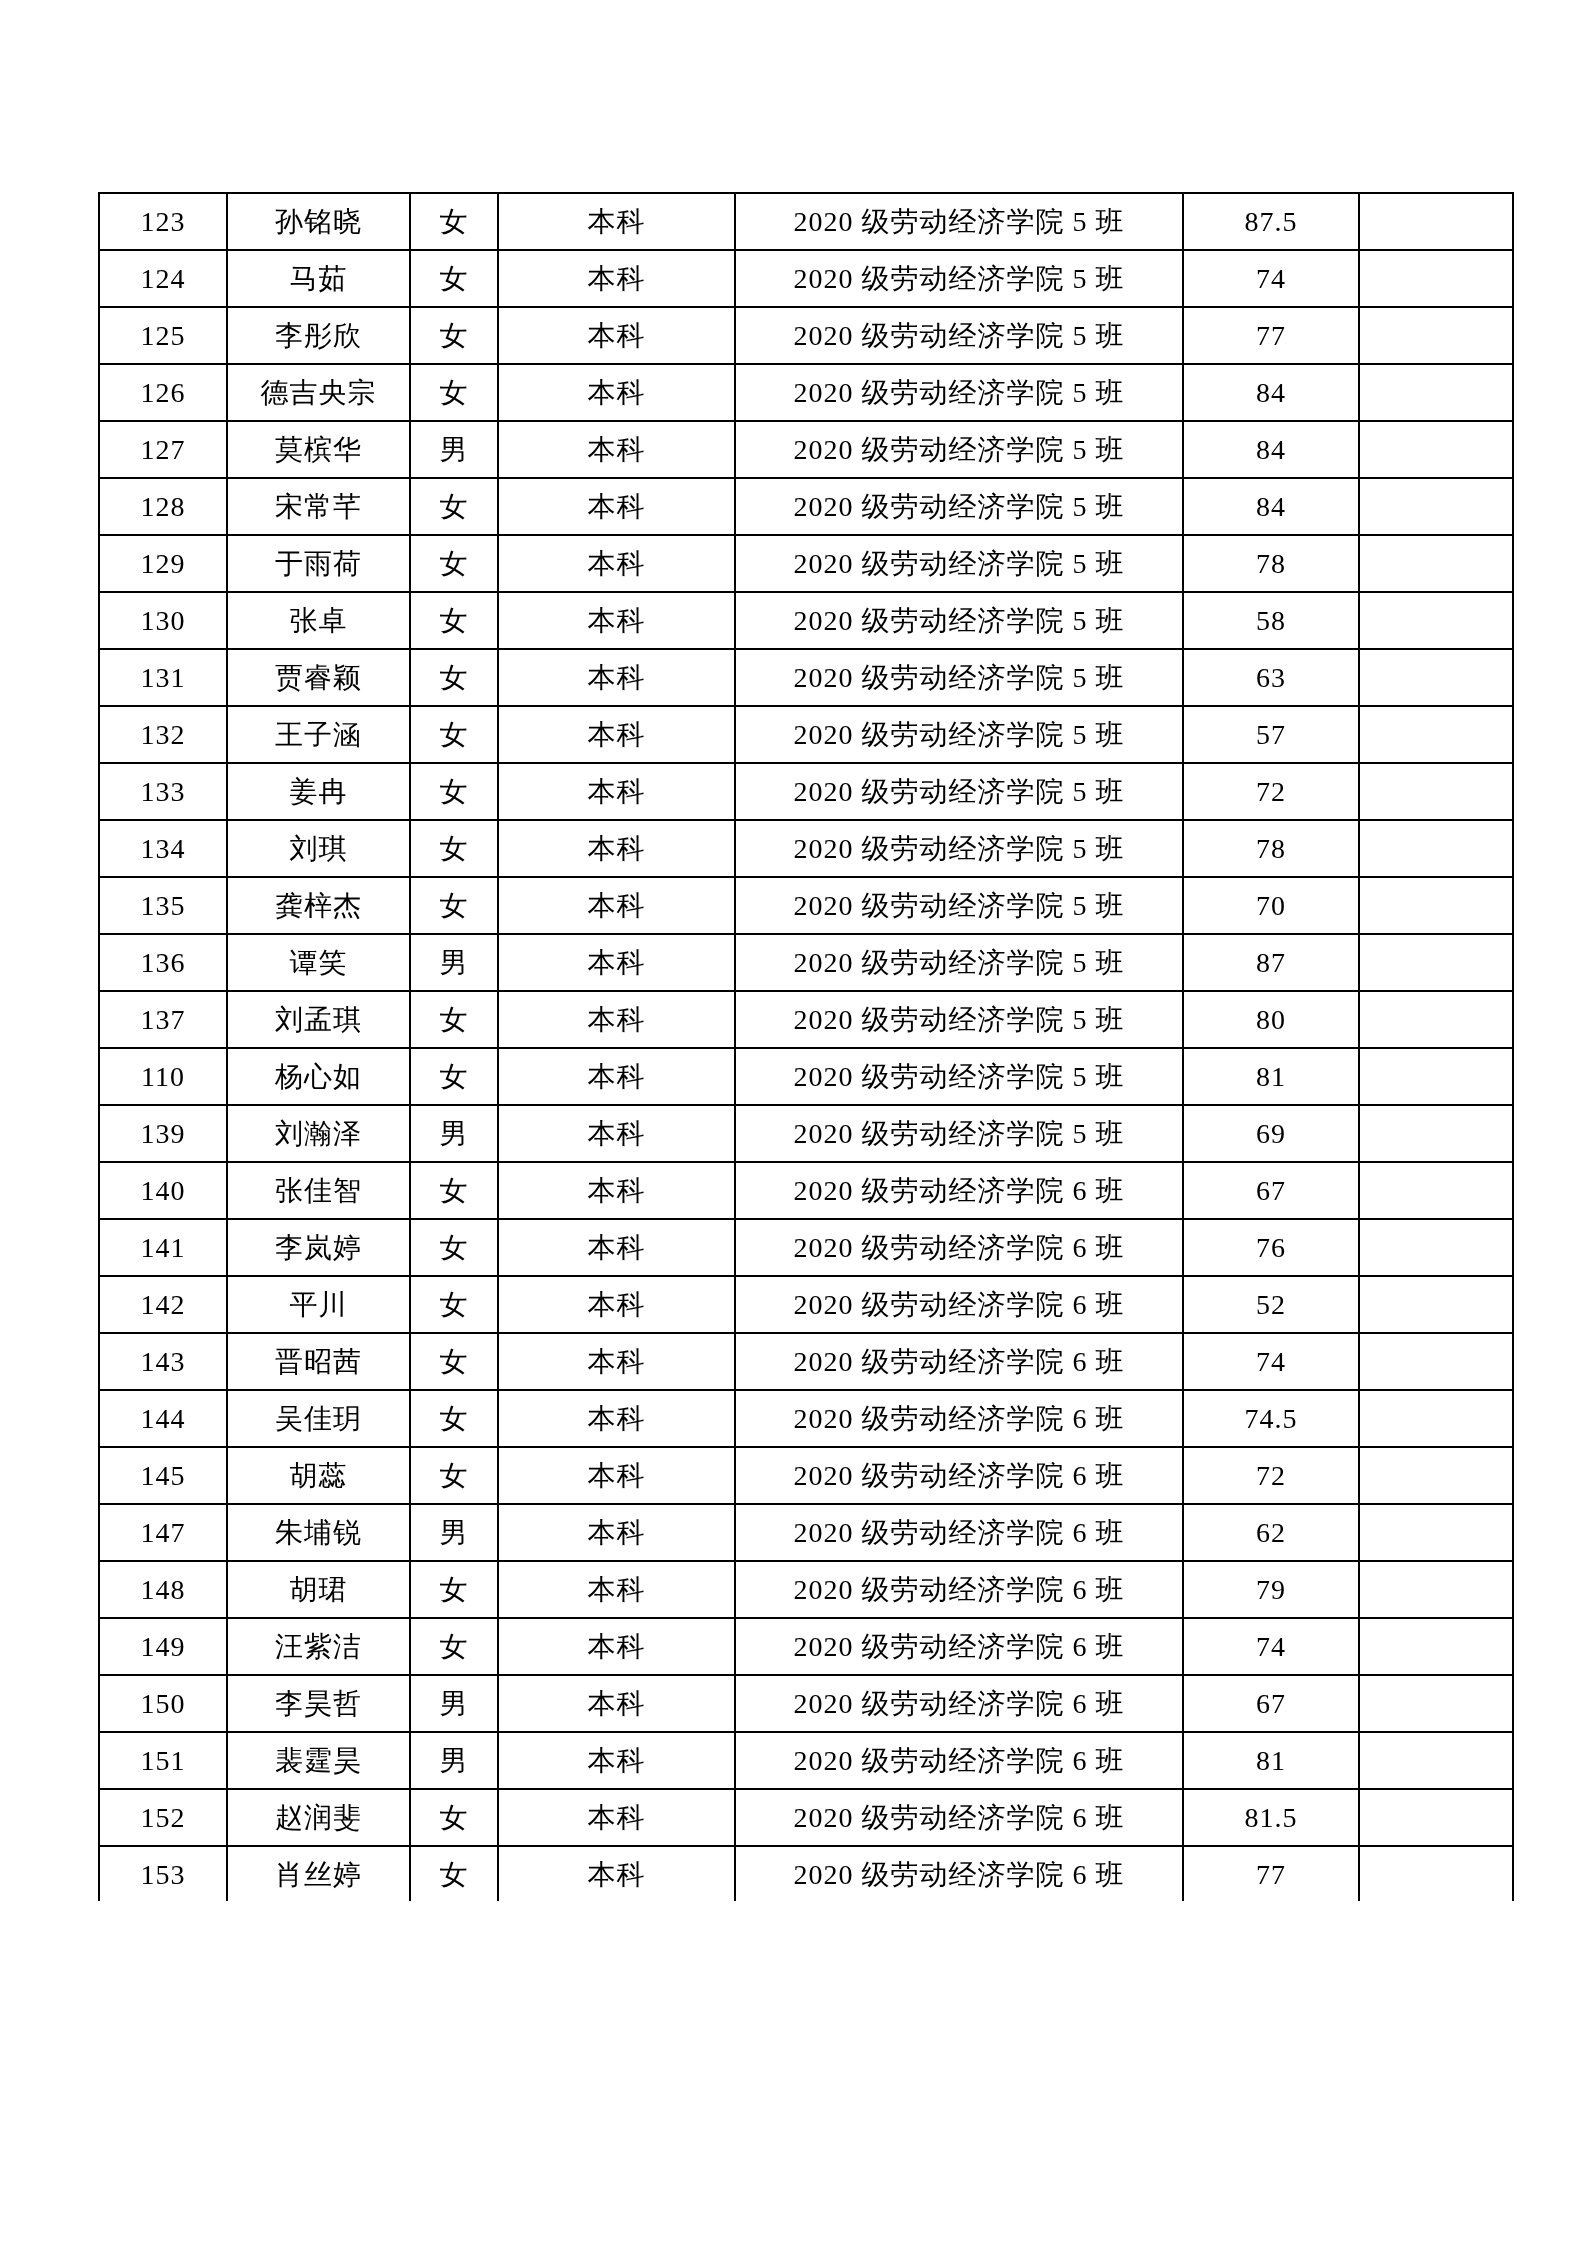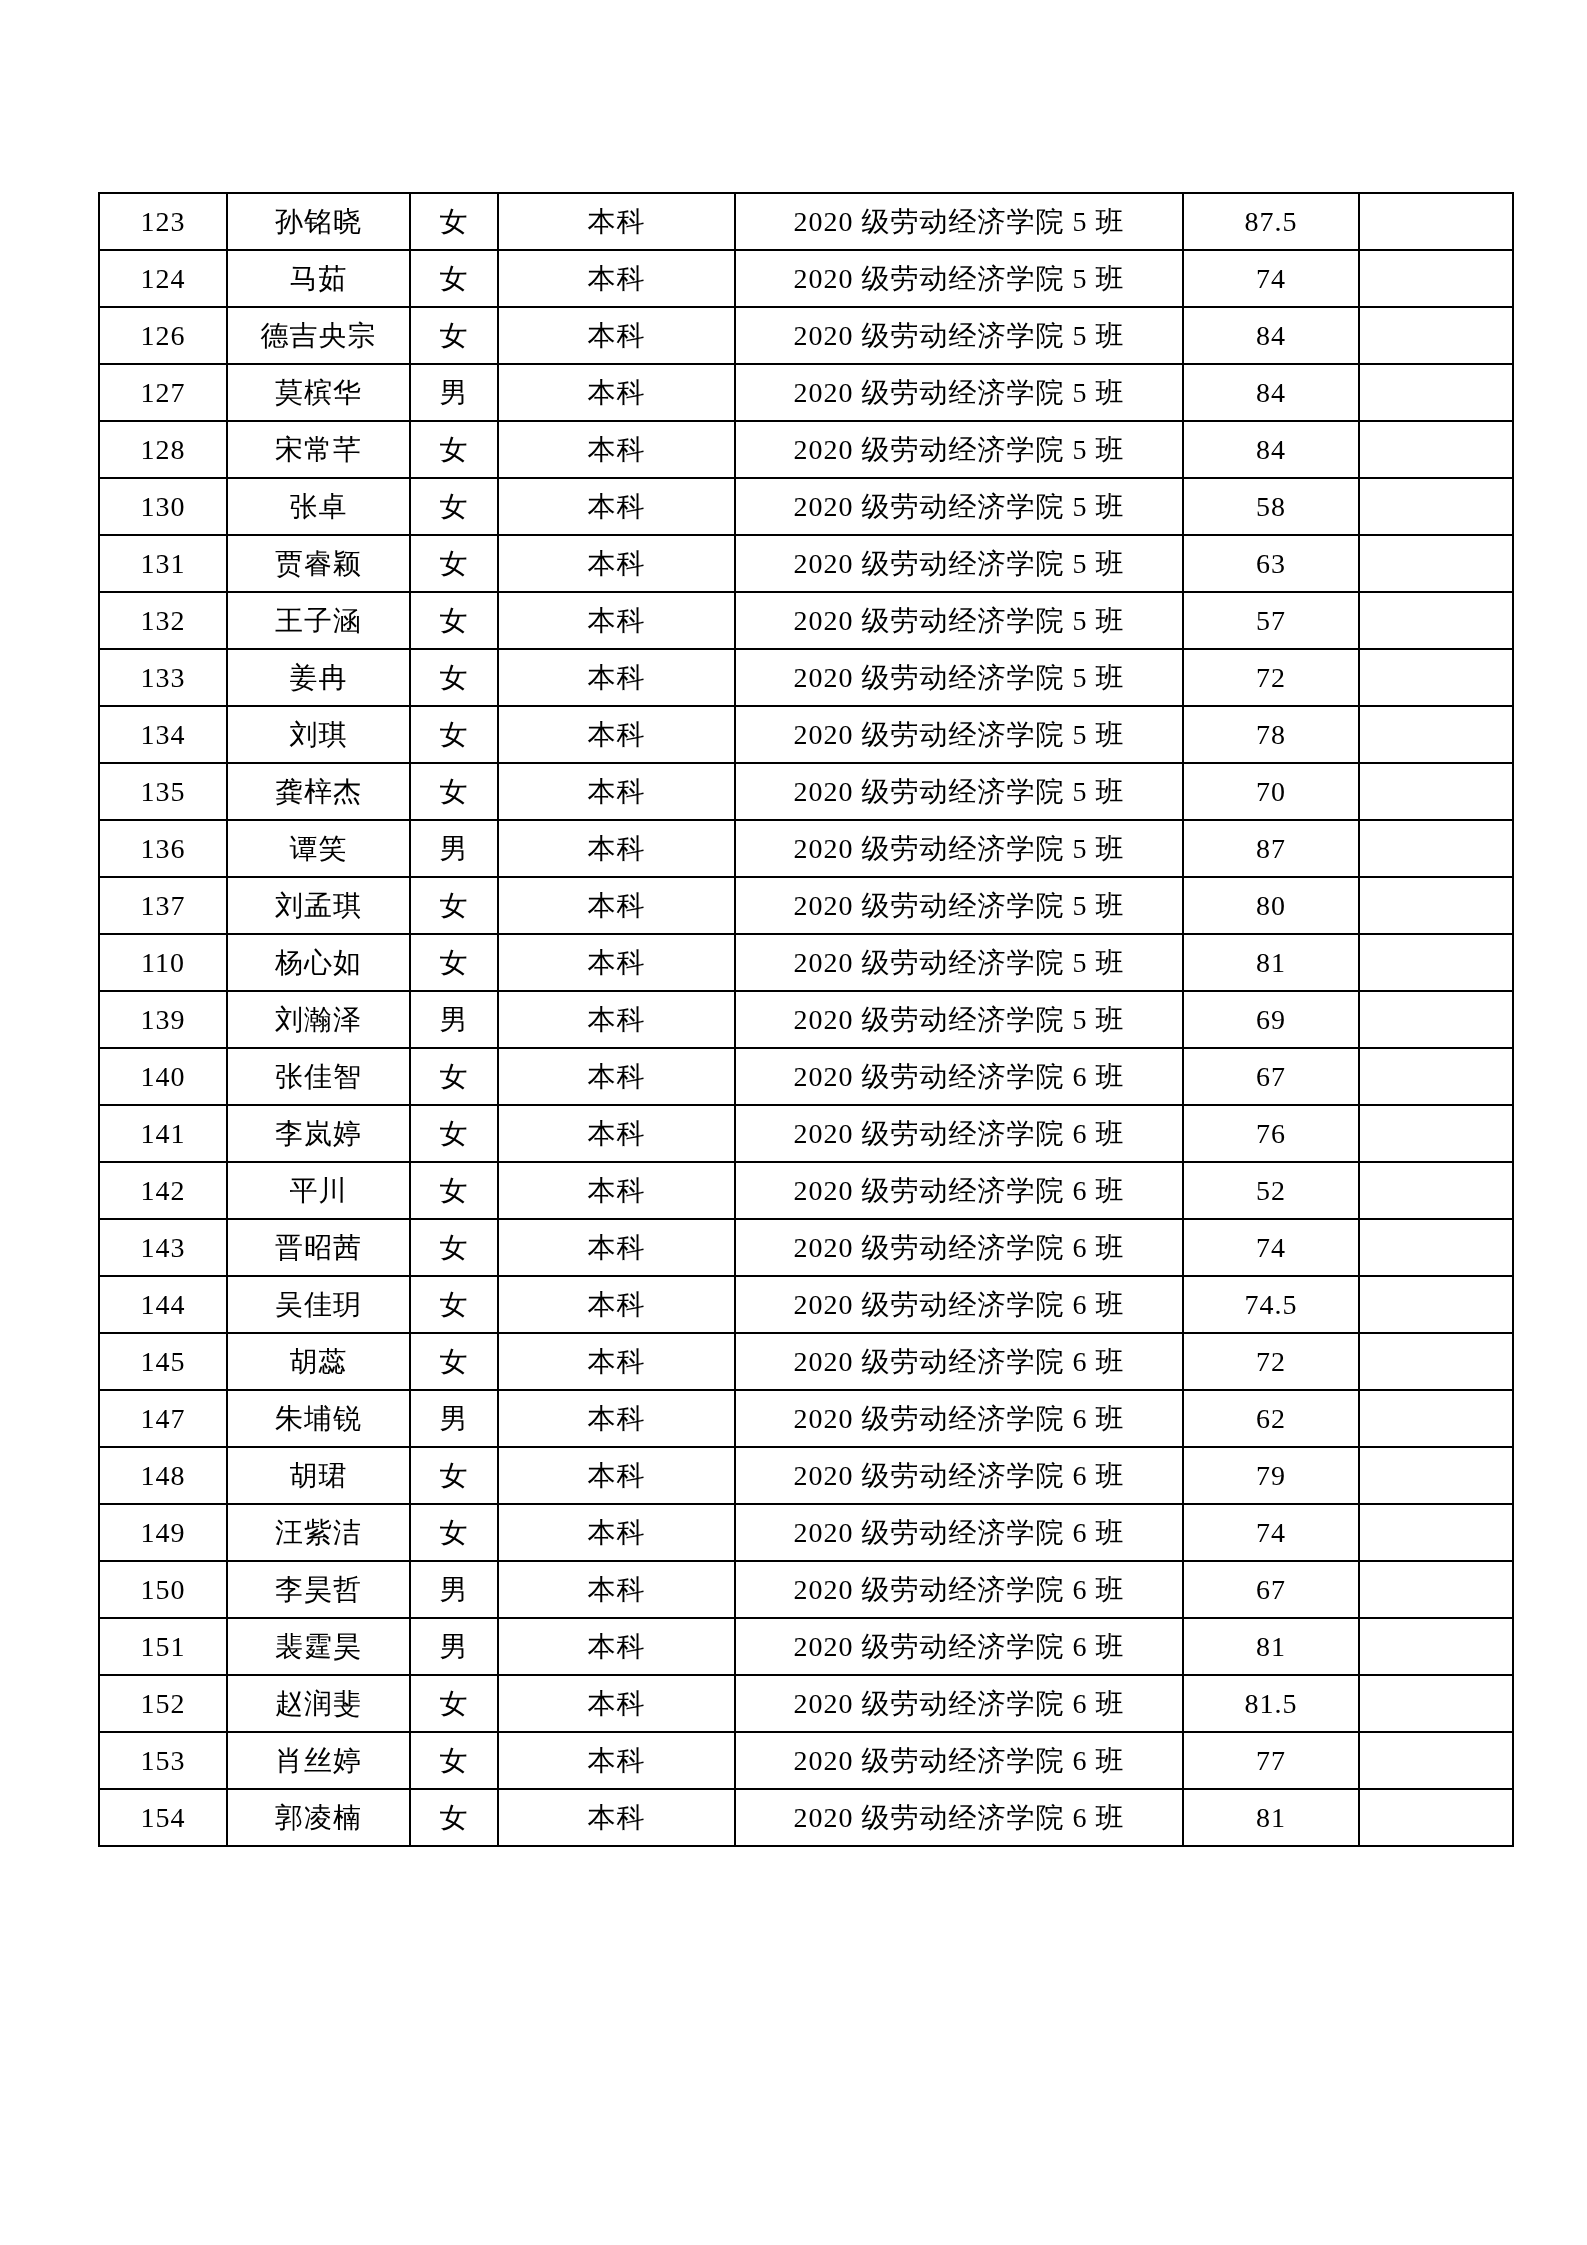--- a/index.html
+++ b/index.html
@@ -75,20 +75,29 @@
   <tr>
     <td class="cell-number">124</td>
     <td class="cell-name">马茹</td>
     <td class="cell-gender">女</td>
     <td class="cell-degree">本科</td>
     <td class="cell-class">2020 级劳动经济学院 5 班</td>
     <td class="cell-score">74</td>
     <td class="cell-note"></td>
   </tr>
 
+  <tr>
+    <td class="cell-number">125</td>
+    <td class="cell-name">李彤欣</td>
+    <td class="cell-gender">女</td>
+    <td class="cell-degree">本科</td>
+    <td class="cell-class">2020 级劳动经济学院 5 班</td>
+    <td class="cell-score">77</td>
+    <td class="cell-note"></td>
+  </tr>
 
   <tr>
     <td class="cell-number">126</td>
     <td class="cell-name">德吉央宗</td>
     <td class="cell-gender">女</td>
     <td class="cell-degree">本科</td>
     <td class="cell-class">2020 级劳动经济学院 5 班</td>
     <td class="cell-score">84</td>
     <td class="cell-note"></td>
   </tr>
@@ -106,20 +115,29 @@
   <tr>
     <td class="cell-number">128</td>
     <td class="cell-name">宋常芊</td>
     <td class="cell-gender">女</td>
     <td class="cell-degree">本科</td>
     <td class="cell-class">2020 级劳动经济学院 5 班</td>
     <td class="cell-score">84</td>
     <td class="cell-note"></td>
   </tr>
 
+  <tr>
+    <td class="cell-number">129</td>
+    <td class="cell-name">于雨荷</td>
+    <td class="cell-gender">女</td>
+    <td class="cell-degree">本科</td>
+    <td class="cell-class">2020 级劳动经济学院 5 班</td>
+    <td class="cell-score">78</td>
+    <td class="cell-note"></td>
+  </tr>
 
   <tr>
     <td class="cell-number">130</td>
     <td class="cell-name">张卓</td>
     <td class="cell-gender">女</td>
     <td class="cell-degree">本科</td>
     <td class="cell-class">2020 级劳动经济学院 5 班</td>
     <td class="cell-score">58</td>
     <td class="cell-note"></td>
   </tr>

